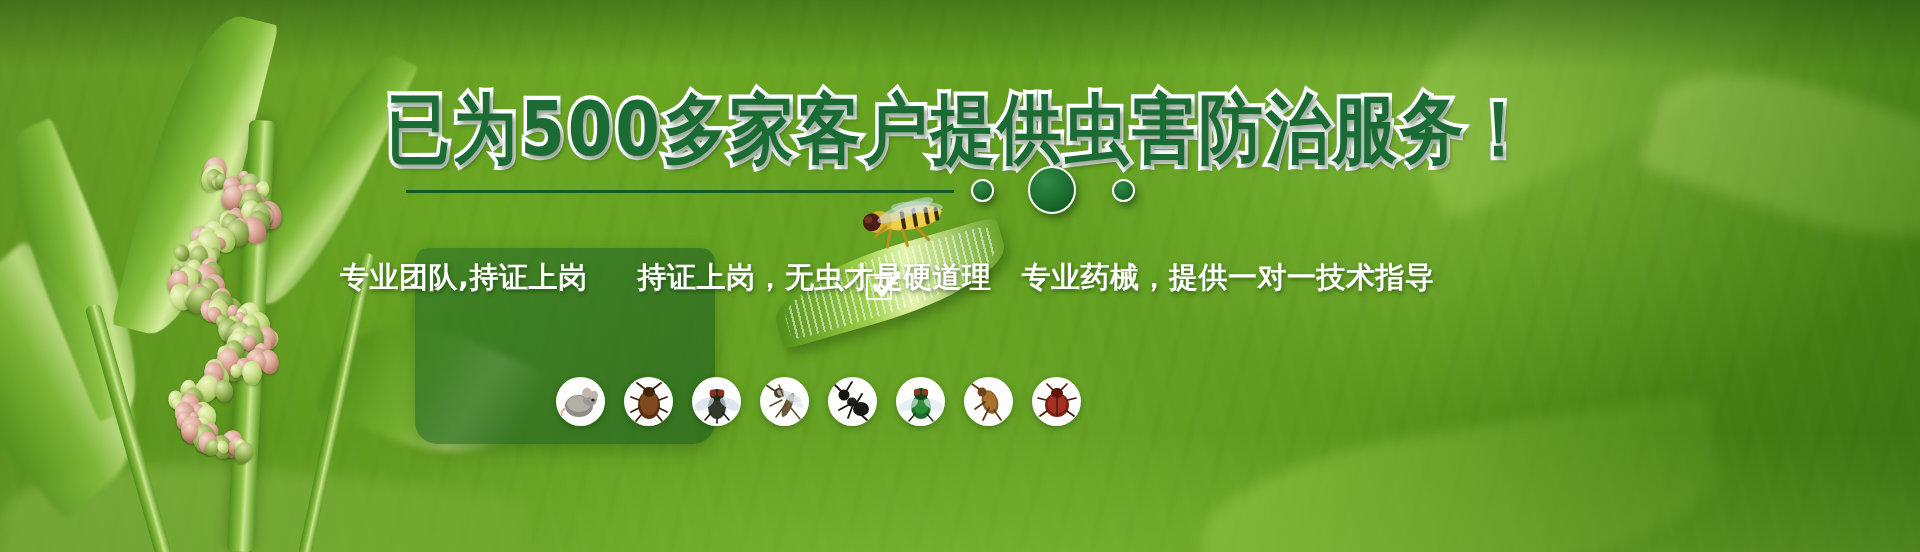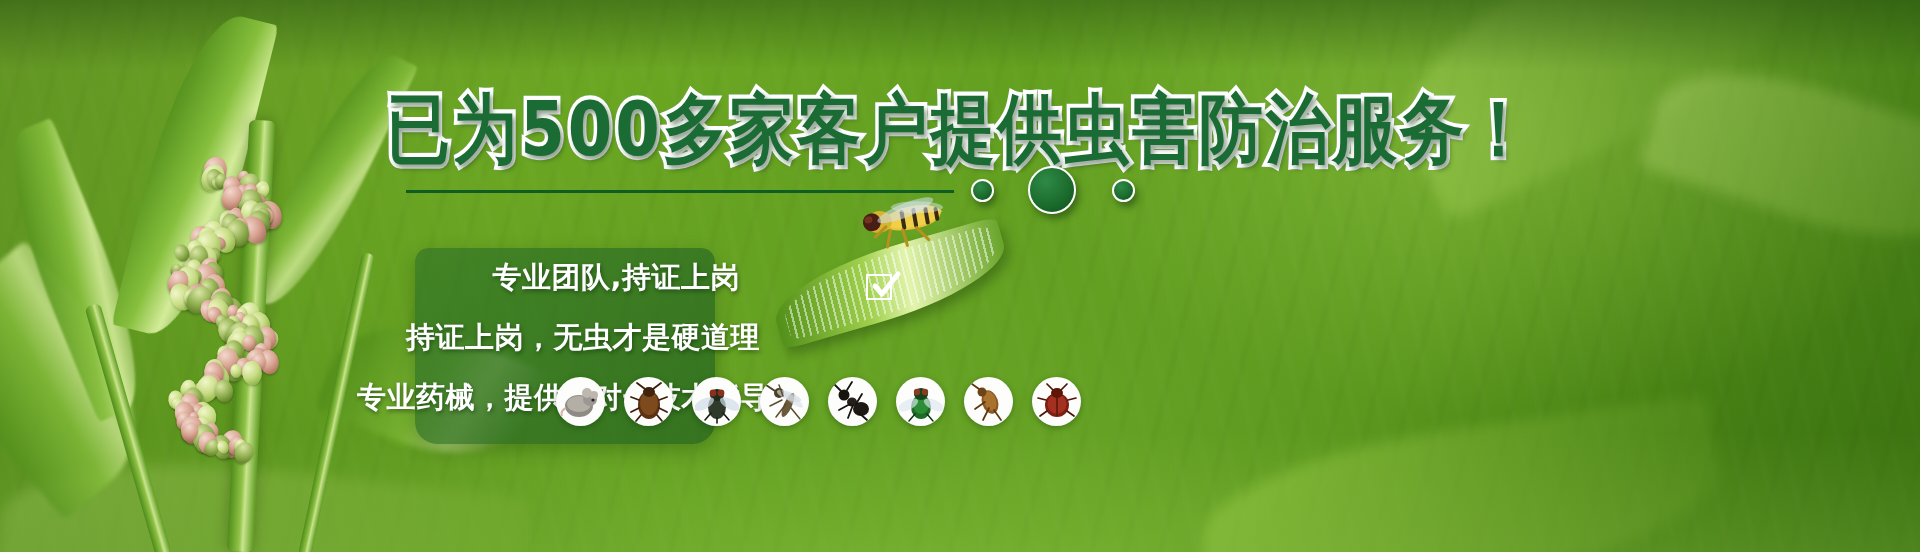--- a/index.html
+++ b/index.html
@@ -130,21 +130,21 @@
 
   
   .panel{
     position:absolute; left:415px; top:248px; width:300px; height:196px;
     background:linear-gradient(135deg, rgba(44,112,40,.62), rgba(33,96,30,.70));
     border-radius:14px 14px 22px 22px;
     box-shadow:0 6px 18px rgba(10,45,8,.25);
   }
   .panel-lines{
     position:absolute; left:340px; top:258px; width:430px;
-    display:flex; flex-direction:column; gap:20px;
+    display:flex; flex-direction:row; gap:20px;
     align-items:flex-end;
   }
   .sl{
     color:#ffffff; font-weight:bold; white-space:nowrap;
     text-shadow:1px 2px 4px rgba(10,40,8,.55);
     font-family:"DejaVu Sans","Liberation Sans",sans-serif;
   }
   .sl1{ font-size:29px; letter-spacing:.5px; margin-right:30px;}
   .sl2{ font-size:29px; letter-spacing:.5px; margin-right:10px;}
   .sl3{ font-size:29px; letter-spacing:.5px; margin-right:0px;}

